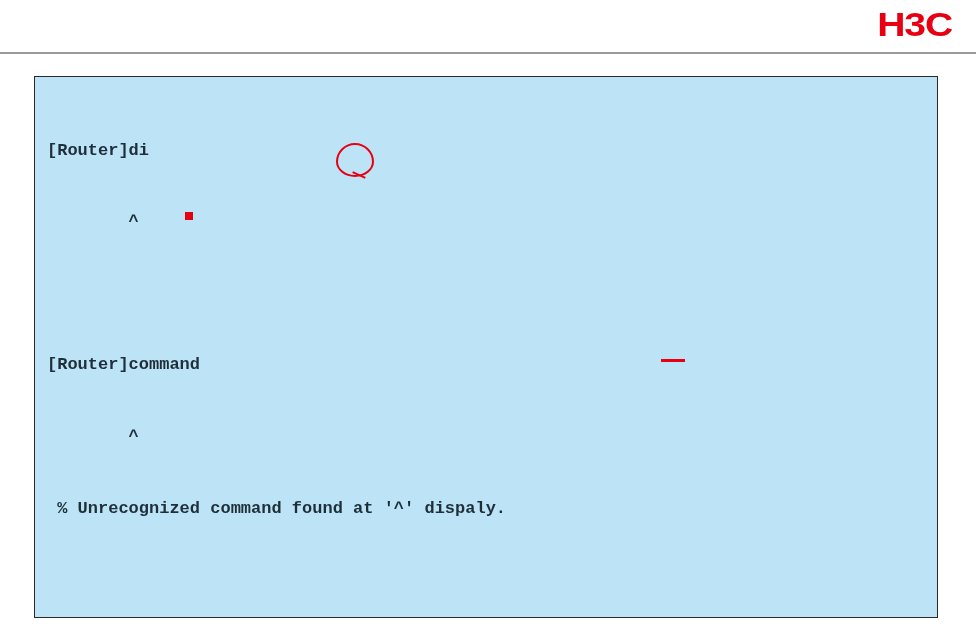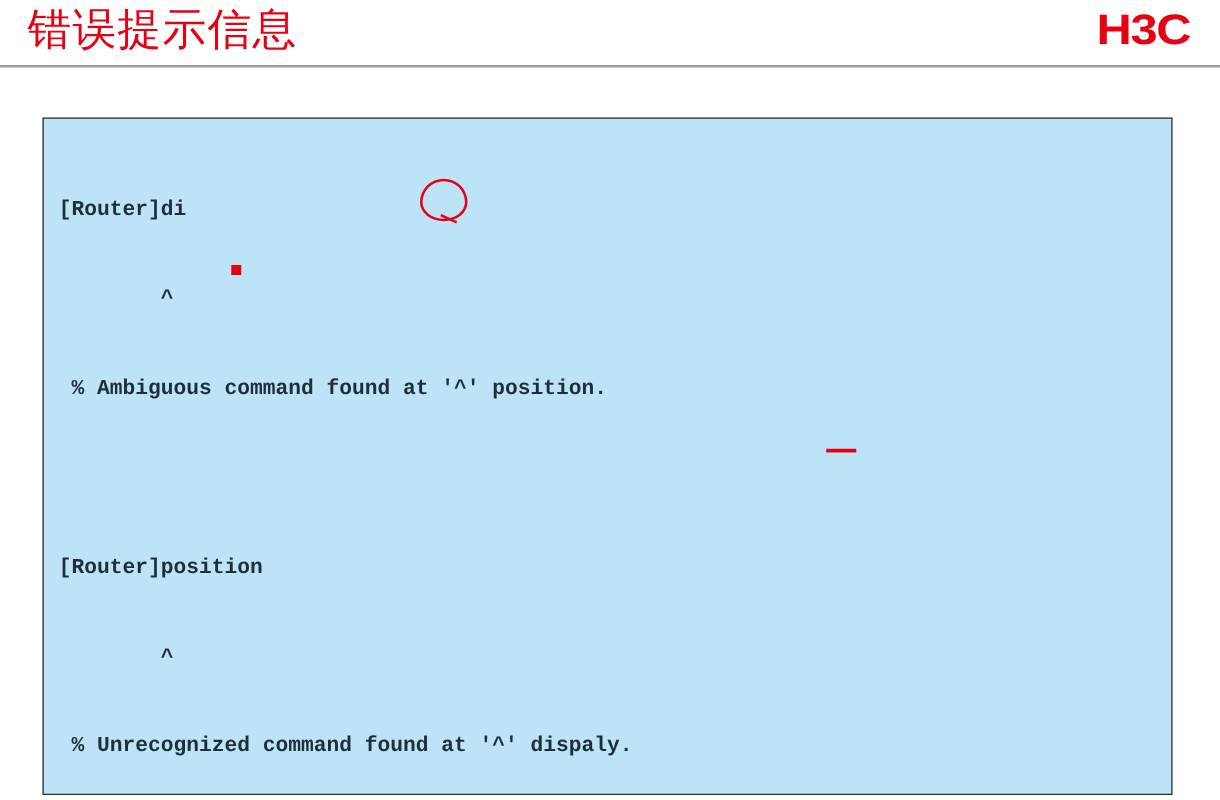--- a/index.html
+++ b/index.html
@@ -47,21 +47,20 @@
     background: #bde3f7;
     border: 1px solid #2a2a2a;
     box-sizing: border-box;
     padding: 14px 12px 10px 12px;
     font-family: "Courier New", Courier, monospace;
     font-size: 17px;
     font-weight: bold;
     line-height: 1.4;
     color: #1e2f3a;
     white-space: pre;
-    margin-top: 18px;
   }
   .term-line {
     display: block;
     min-height: 24px;
   }
   
   .red-circle {
     position: absolute;
     width: 34px;
     height: 30px;
@@ -89,30 +88,28 @@
     width: 24px;
     height: 3px;
     background: #e60012;
     pointer-events: none;
   }
 </style>
 </head>
 <body>
 
 <div class="header">
-  <div class="title">错误提示信息</div>
   <div class="brand">H3C</div>
 </div>
 
 <div class="terminal">
   <span class="term-line">[Router]di</span>
   <span class="term-line">        ^</span>
-  <span class="term-line"> % Ambiguous command found at '^' position.</span>
   <span class="term-line"></span>
-  <span class="term-line">[Router]position</span>
+  <span class="term-line">[Router]command</span>
   <span class="term-line">        ^</span>
   <span class="term-line"> % Unrecognized command found at '^' dispaly.</span>
   <span class="term-line"></span>
   
   
   
   
   
   
   

